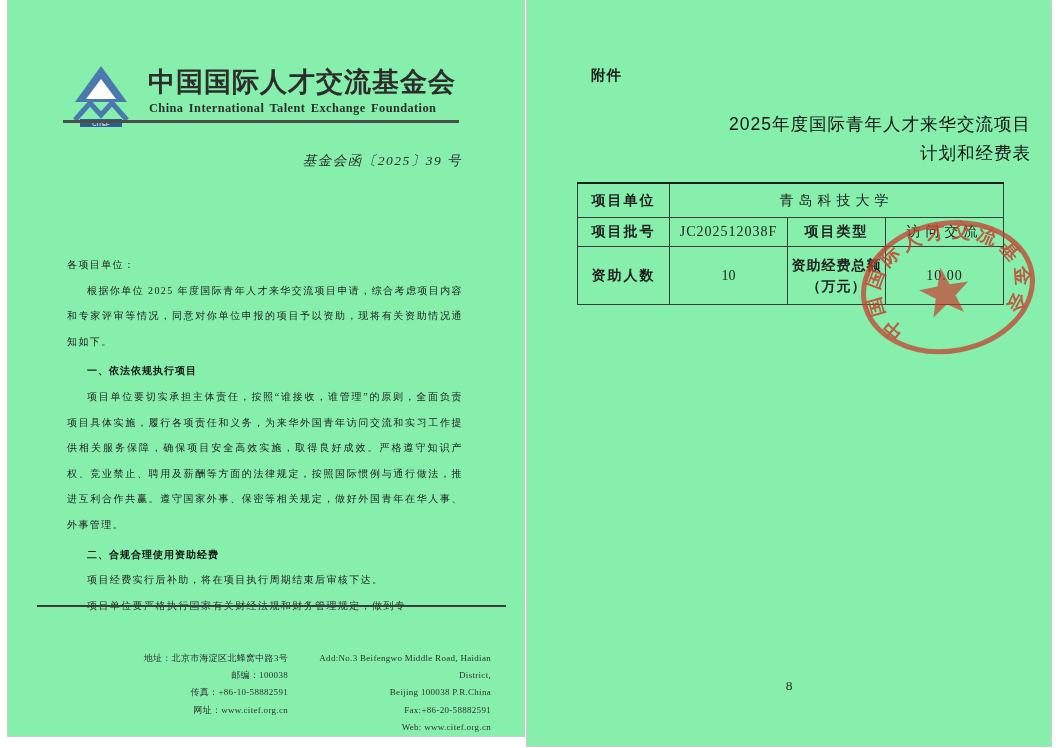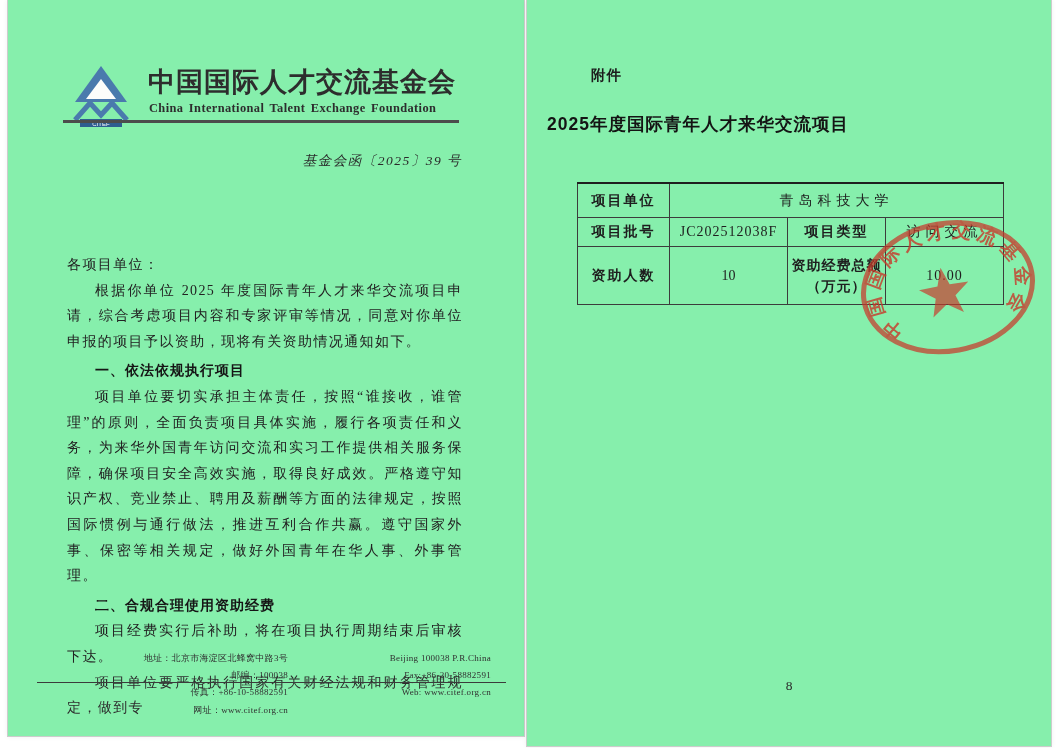--- a/index.html
+++ b/index.html
@@ -33,21 +33,21 @@
   .doc-number{
     position:absolute;right:62px;top:152px;
     font-size:13.5px;font-style:italic;letter-spacing:1.5px;color:#2a2a2a;
   }
   .notice-title{
     position:absolute;left:30px;right:30px;top:174px;text-align:center;
     font-size:19px;font-weight:bold;line-height:31px;letter-spacing:1px;color:#1c1c1c;
   }
   .body-text{
     position:absolute;left:59px;top:252px;width:396px;
-    font-size:14px;line-height:25.6px;letter-spacing:1.4px;
+    font-size:10px;line-height:25.6px;letter-spacing:1.4px;
     text-align:justify;color:#222222;
   }
   .para{text-indent:2em;margin:0;}
   .h-sans{
     font-family:"Liberation Sans",sans-serif;font-weight:bold;
     text-indent:2em;margin:4px 0 0 0;color:#151515;letter-spacing:1px;
   }
   .cutoff{position:relative;margin:0;color:#2c2c2c;}
   .strike-line{
     position:absolute;left:-30px;top:12px;width:469px;height:1.8px;
@@ -57,22 +57,22 @@
   .footer.fl{left:65px;width:215px;}
   .footer.fr{left:283px;width:200px;}
 
   
   .attach-label{
     position:absolute;left:64px;top:66px;
     font-family:Liberation Sans, sans-serif;font-weight:bold;
     font-size:14.5px;color:#1c1c1c;letter-spacing:1px;
   }
   .attach-title{
-    position:absolute;left:20px;right:20px;top:110px;text-align:left;
-    font-family:"Liberation Sans",sans-serif;font-weight:bold;
+    position:absolute;left:20px;right:20px;top:110px;text-align:right;
+    font-family:"Liberation Sans",sans-serif;font-weight:normal;
     font-size:17.5px;line-height:29px;letter-spacing:1px;color:#141414;
   }
   table.grant{
     position:absolute;left:50px;top:182px;width:426px;
     border-collapse:collapse;table-layout:fixed;
     font-size:14px;color:#1e1e1e;padding-left:24px;
   }
   table.grant td{
     border:1px solid #3c3c3c;text-align:center;vertical-align:middle;
     padding:0;overflow:hidden;
@@ -127,32 +127,34 @@
     </p>
   </div>
 
   <div class="footer fl">
     <div>地址：北京市海淀区北蜂窝中路3号</div>
     <div>邮编：100038</div>
     <div>传真：+86-10-58882591</div>
     <div>网址：www.citef.org.cn</div>
   </div>
   <div class="footer fr">
+    <div>Add:No.3 Beifengwo Middle Road, Haidian District,</div>
     <div>Beijing 100038 P.R.China</div>
     <div>Fax:+86-20-58882591</div>
     <div>Web: www.citef.org.cn</div>
   </div>
 </div>
 
 <div class="page" id="page-right">
 
   <div class="attach-label">附件</div>
 
   <div class="attach-title">
     <div>2025年度国际青年人才来华交流项目</div>
+    <div>计划和经费表</div>
   </div>
 
   <table class="grant">
     <colgroup>
         <col style="width:92px">
         <col style="width:118px">
         <col style="width:98px">
         <col style="width:118px">
       </colgroup>
     <tbody>

